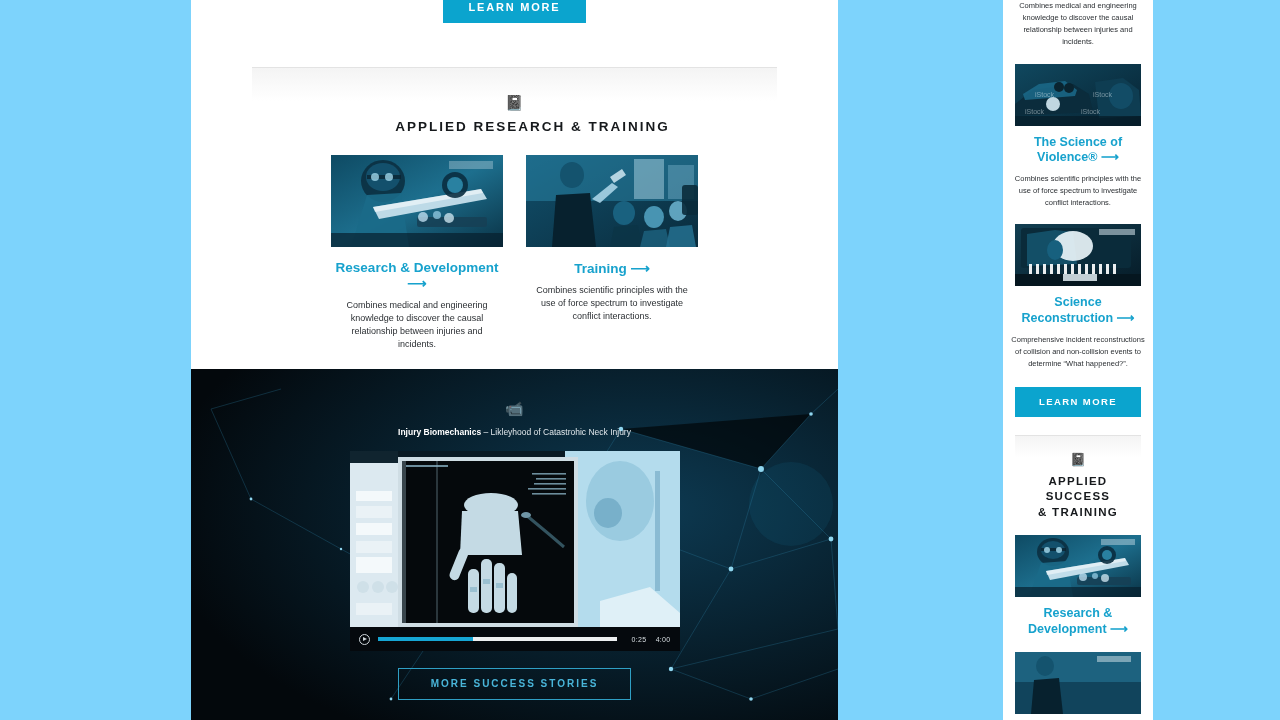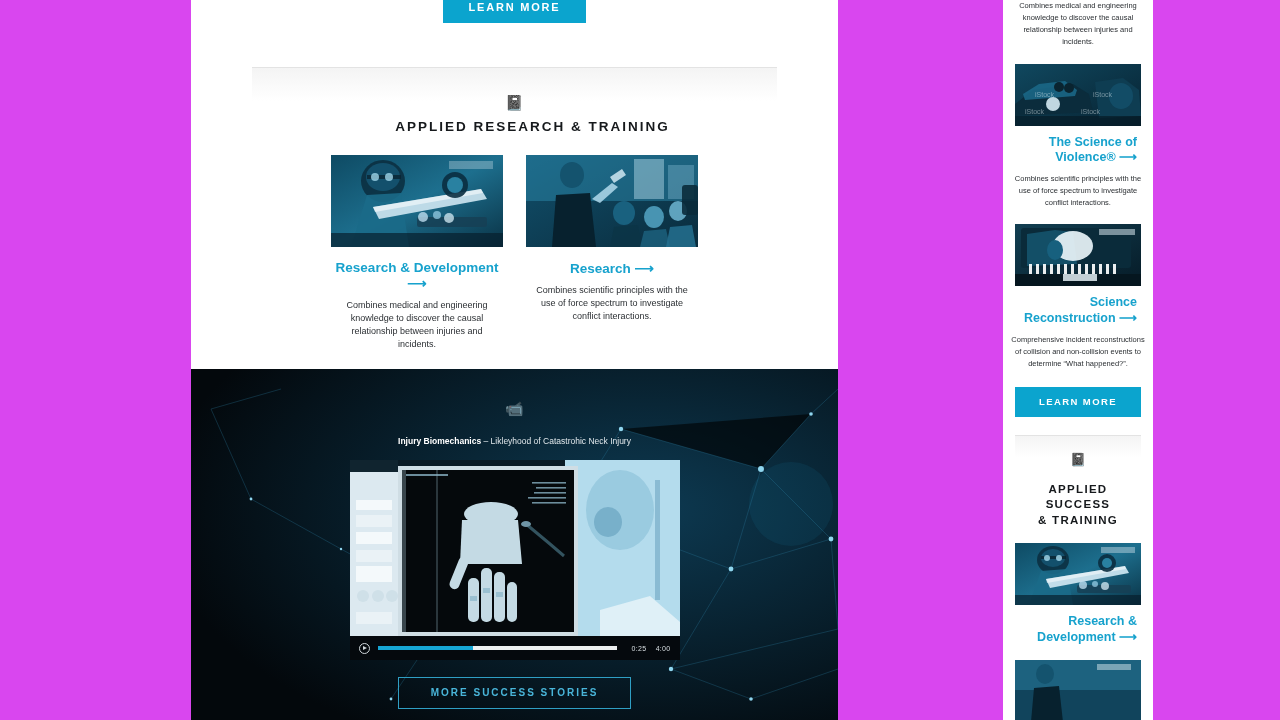--- a/index.html
+++ b/index.html
@@ -1,21 +1,21 @@
 <!DOCTYPE html>
 <html><head>
 <meta charset="utf-8">
 <style>
   * { box-sizing: border-box; margin: 0; padding: 0; }
   html, body {
     width: 1280px; height: 720px; overflow: hidden;
     background: #04a0cb;
     font-family: "Liberation Sans", sans-serif;
   }
-  .page { position: relative; width: 1280px; height: 720px; background: #d946ef; }
+  .page { position: relative; width: 1280px; height: 720px; background: #7dd3fc; }
 
   
   .main-col {
     position: absolute; left: 191px; top: 0; width: 647px; height: 720px;
     background: #ffffff; overflow: hidden;
   }
 
   .top-cta-wrap { padding-top: 0px; display: flex; justify-content: center; }
   .btn-solid {
     background: #0ba4ce; color: #fff; border: none;
@@ -67,21 +67,21 @@
     position: absolute; left: 0; top: 369px; width: 647px; height: 351px;
     background: #050b10; overflow: hidden;
   }
   .net-bg { position: absolute; inset: 0; }
   .video-inner { position: relative; text-align: center; padding-top: 32px; }
   .video-icon { color: #ffffff; font-size: 15px; line-height: 1; display: block; }
   .video-title {
     color: #ffffff; font-size: 13.5px; font-weight: bold;
     letter-spacing: 2.2px; margin-top: 9px;
   }
-  .video-sub { margin-top: 20px; font-size: 8.5px; color: #dfe6ea; }
+  .video-sub { margin-top: 11px; font-size: 8.5px; color: #dfe6ea; }
   .video-sub b { color: #ffffff; }
 
   .player {
     position: relative; width: 330px; height: 200px; margin: 14px auto 0;
     background: #0a1016; overflow: hidden;
   }
   .player-shot { position: absolute; inset: 0; }
 
   .controls {
     position: absolute; left: 0; right: 0; bottom: 0; height: 24px;
@@ -114,40 +114,39 @@
     position: absolute; left: 1003px; top: 0; width: 150px; height: 720px;
     background: #ffffff; overflow: hidden; text-align: center;
   }
   .side-desc { font-size: 7.5px; color: #2b2f33; line-height: 1.62; padding: 0 7px; }
   .side-card { margin-top: 15px; }
   .side-img { width: 126px; height: 62px; display: block; margin: 0 auto; background: #0c3a4f; }
   .side-link {
     display: block; color: #17a2cd; font-size: 12.5px; font-weight: bold;
     line-height: 1.22; margin-top: 9px; text-decoration: none; cursor: pointer;
     padding: 0 16px;
-    text-align: right;
   }
   .side-card .side-desc { margin-top: 8px; }
   .side-cta-wrap { margin-top: 17px; display: flex; justify-content: center; }
   .side-btn-solid {
     background: #0ba4ce; color: #fff; border: none; width: 126px;
     font-size: 9.5px; font-weight: bold; letter-spacing: 1.4px;
     padding: 10px 0; cursor: pointer; font-family: "Liberation Sans", sans-serif;
     line-height: 1;
   }
   .side-divider {
     margin: 18px 12px 0 12px; height: 22px;
     background: linear-gradient(#f4f4f4, #ffffff);
     border-top: 1px solid #e3e3e3;
   }
   .side-section-head { margin-top: -4px; }
   .side-book-icon { font-size: 13px; line-height: 1; display: block; }
   .side-section-title {
     font-size: 11.5px; font-weight: bold; letter-spacing: 1.3px;
-    color: #16191c; margin-top: 16px; line-height: 1.35;
+    color: #16191c; margin-top: 8px; line-height: 1.35;
   }
 </style>
 </head>
 <body>
 
 <div class="page">
 
   <div class="main-col">
 
     <div class="top-cta-wrap">
@@ -216,21 +215,21 @@
           <path d="M66 44 L86 28 L92 32 L74 48 Z" fill="#a9d3e5" opacity="0.9"></path>
           <path d="M84 22 L96 14 L100 20 L88 28 Z" fill="#cfe7f2" opacity="0.85"></path>
           <ellipse cx="98" cy="58" rx="11" ry="12" fill="#1a6382" opacity="0.95"></ellipse>
           <path d="M84 92 L88 72 L112 70 L116 92 Z" fill="#0c3547" opacity="0.95"></path>
           <ellipse cx="128" cy="62" rx="10" ry="11" fill="#4f9fbe" opacity="0.9"></ellipse>
           <path d="M114 92 L118 76 L140 74 L144 92 Z" fill="#1b5d79" opacity="0.9"></path>
           <ellipse cx="152" cy="56" rx="9" ry="10" fill="#6fb6d2" opacity="0.85"></ellipse>
           <path d="M140 92 L144 72 L166 70 L170 92 Z" fill="#24708f" opacity="0.85"></path>
           <rect x="156" y="30" width="16" height="30" rx="3" fill="#0a2b3b" opacity="0.9"></rect>
         </svg>
-        <a class="card-link">Research ⟶</a>
+        <a class="card-link">Training ⟶</a>
         <div class="card-desc">Combines scientific principles with the use of force spectrum to investigate conflict interactions.</div>
       </div>
 
     </div>
 
     <div class="mid-cta-wrap">
       <button class="btn-outline">LEARN MORE</button>
     </div>
 
     <div class="video-section">

